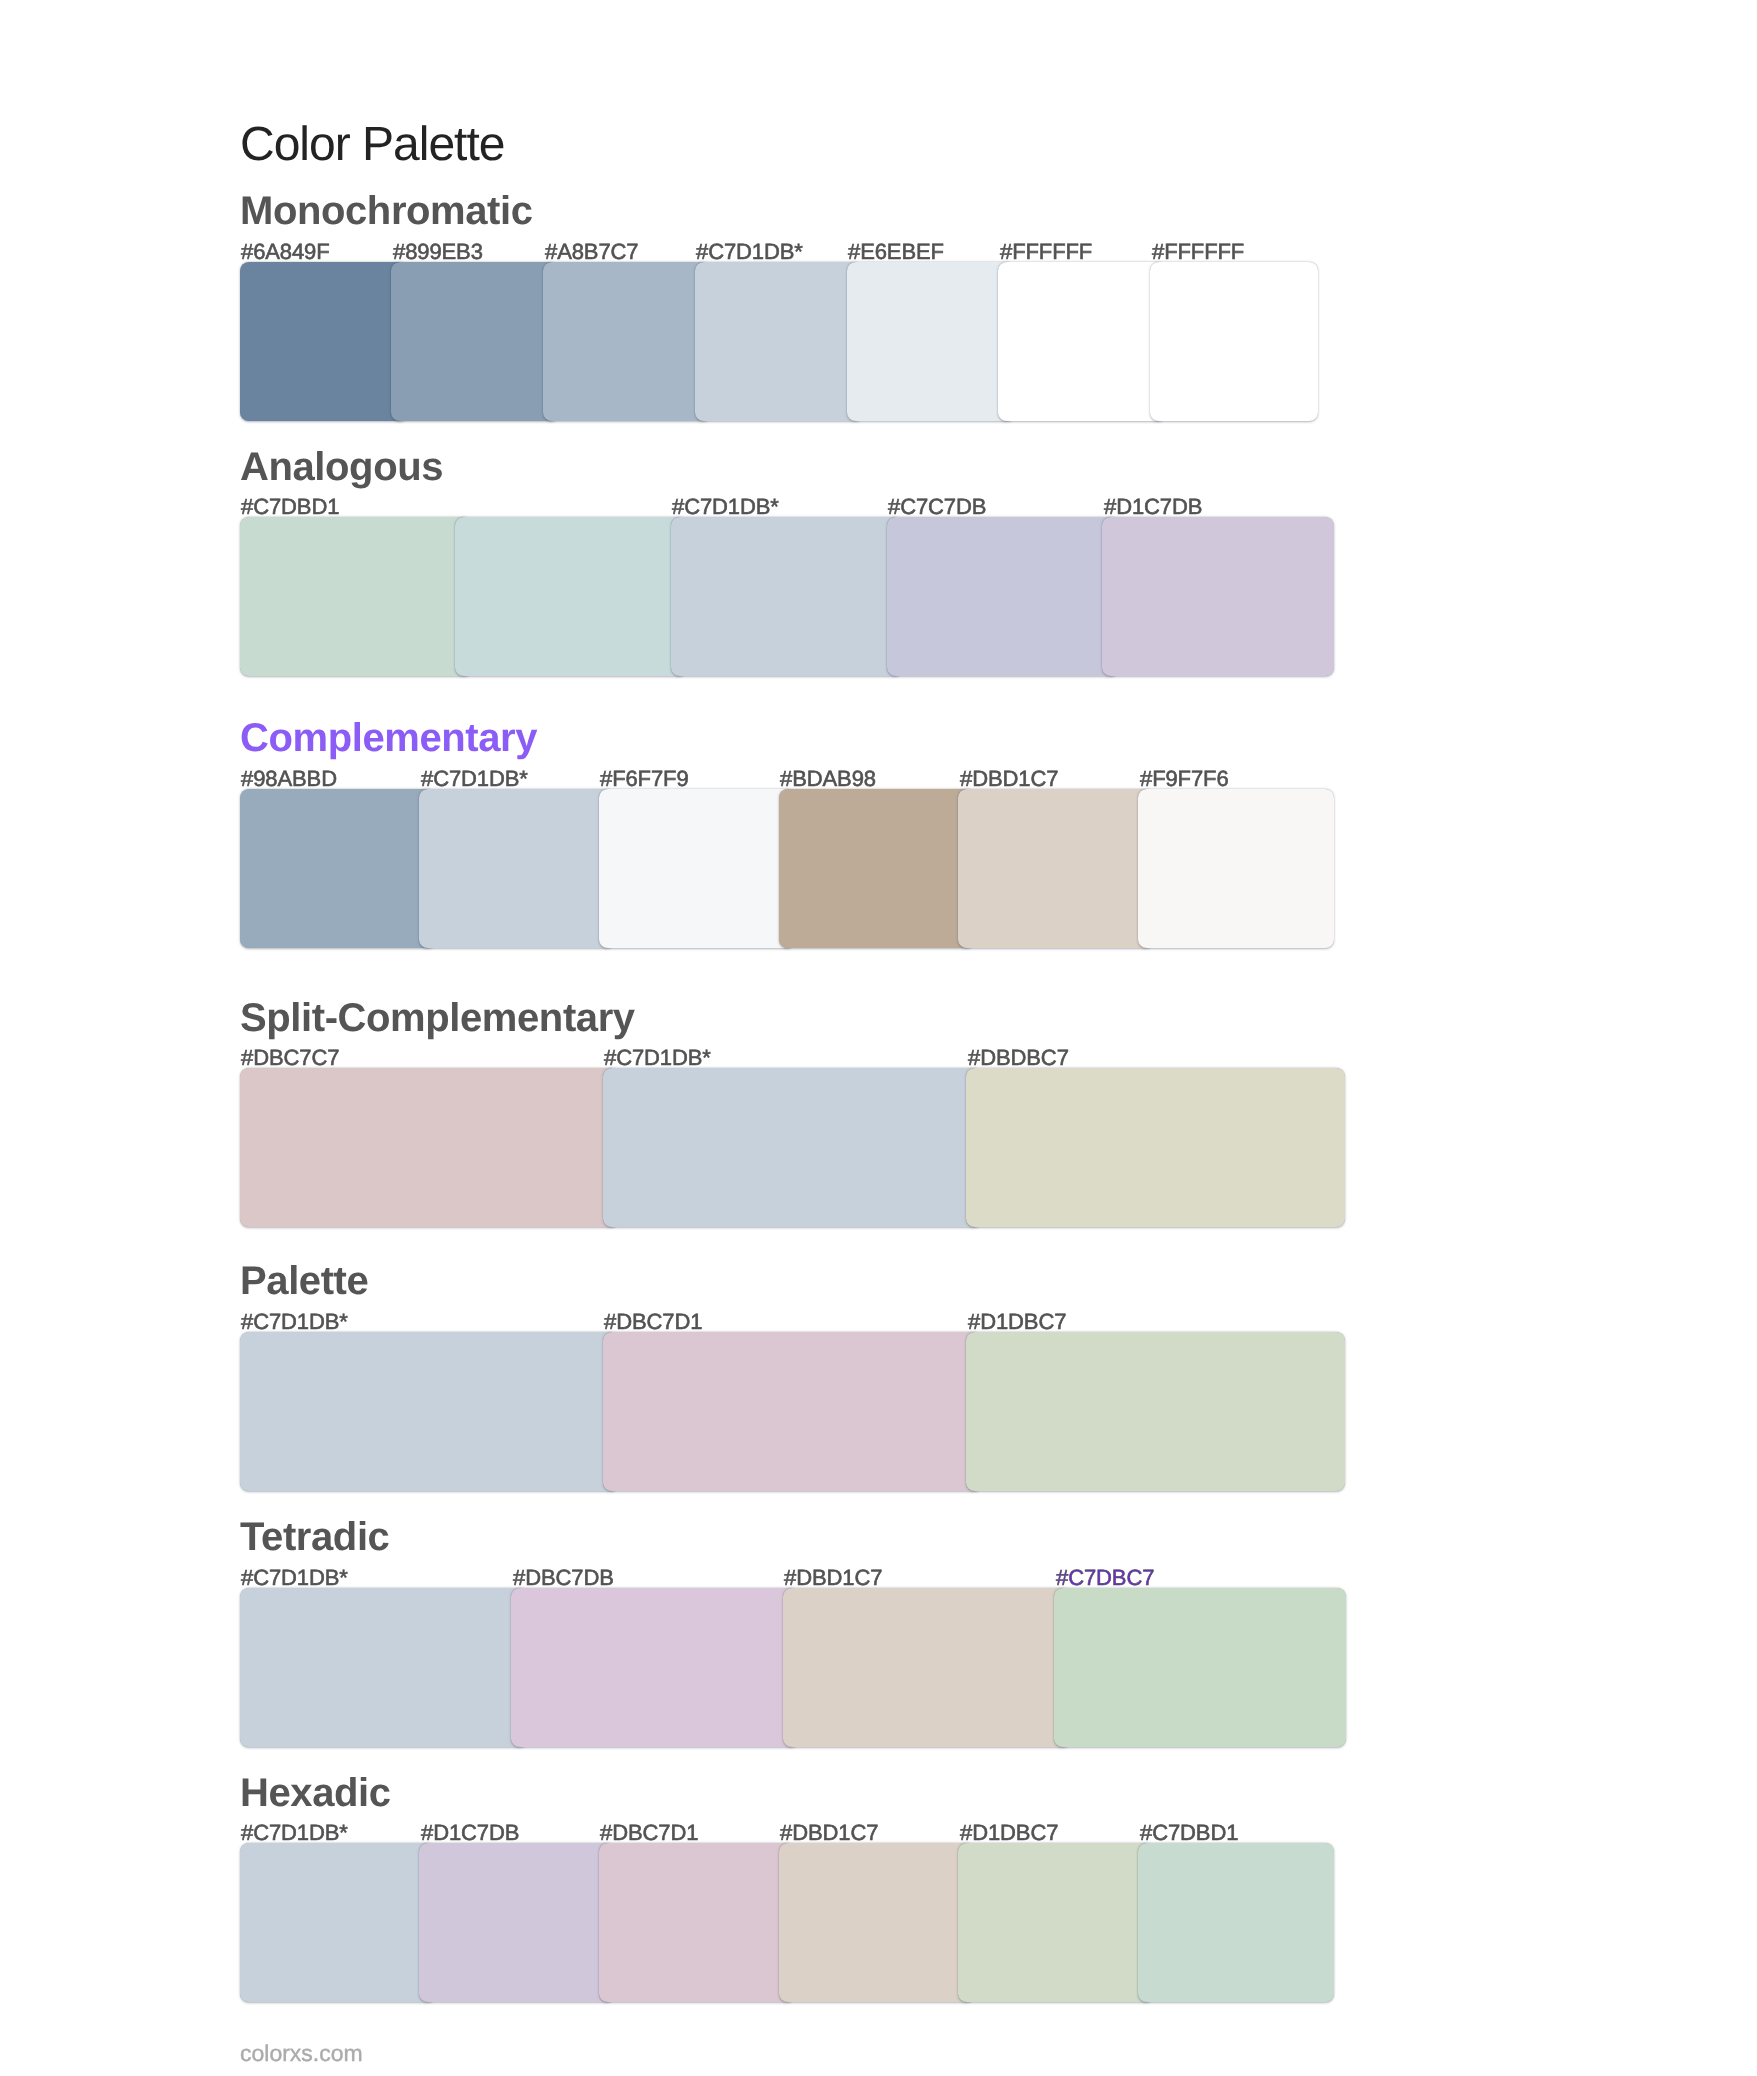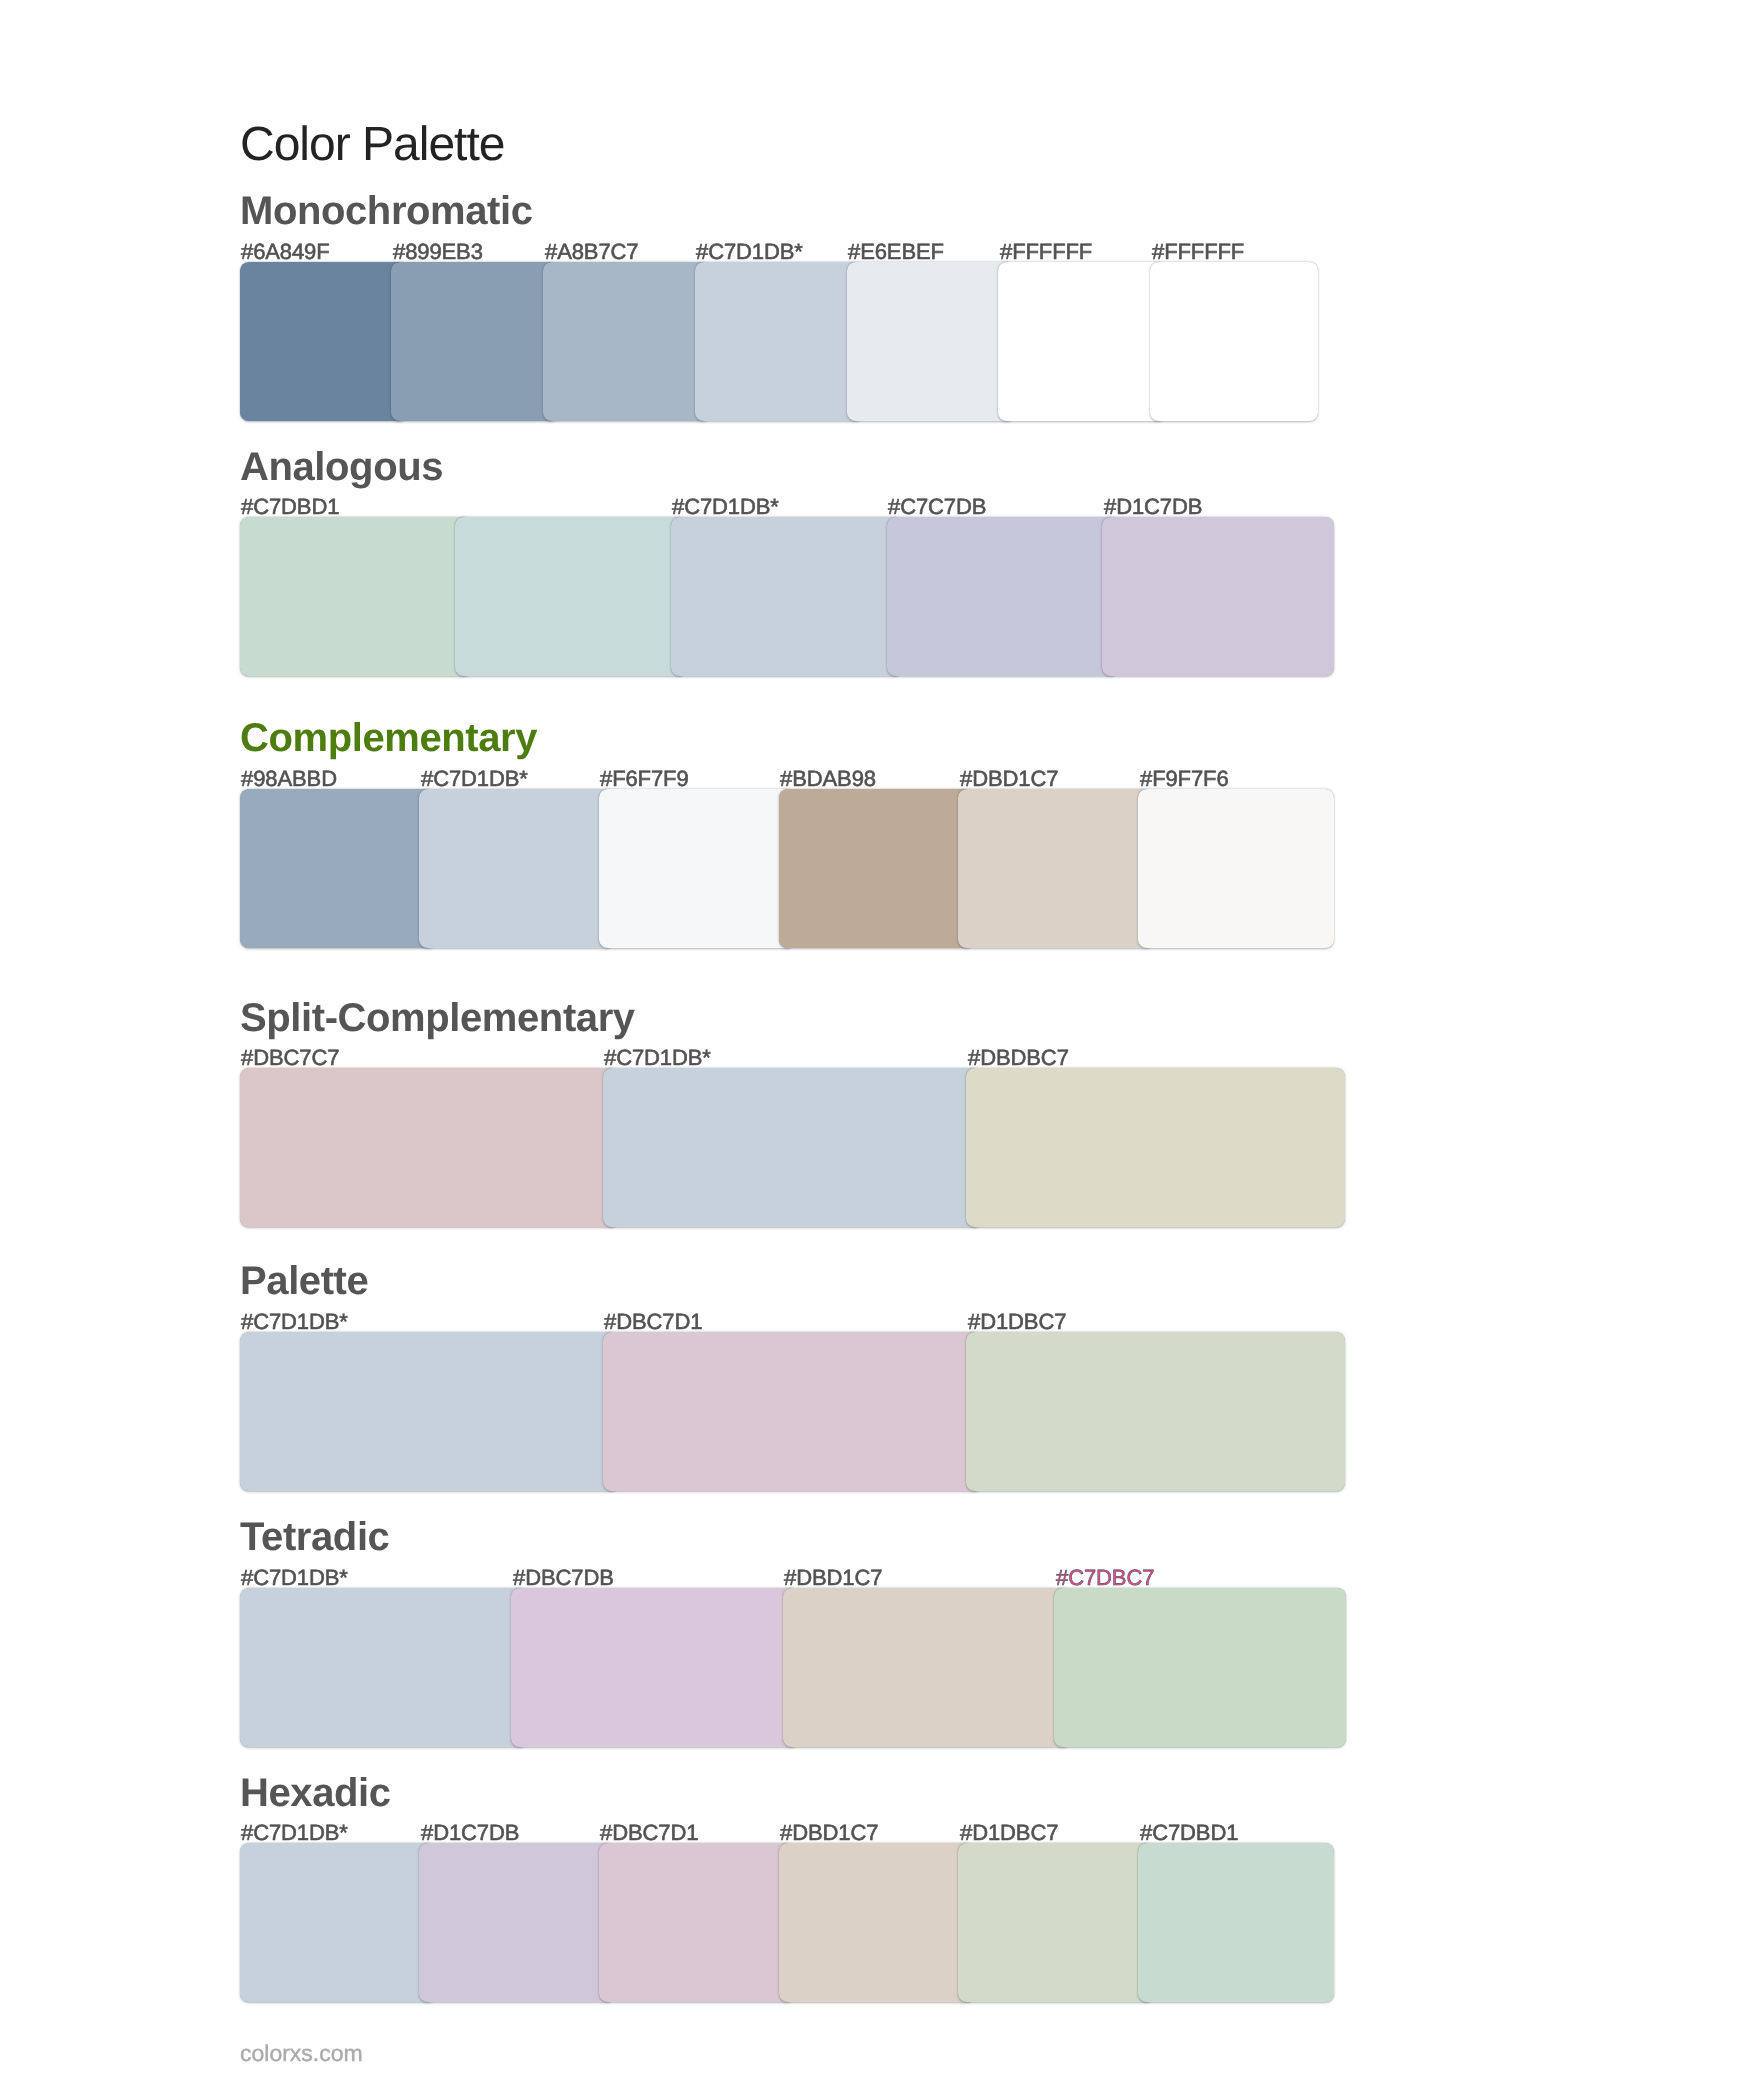--- a/index.html
+++ b/index.html
@@ -59,21 +59,21 @@
     <div class="txt sw-label" style="left: 457px; top: 496px; color: rgb(82, 82, 82); margin-top: 36px; -webkit-text-stroke-color: rgb(82, 82, 82);">#C7DBDB</div>
     <div class="swatch" style="background: rgb(199, 219, 219); left: 455px; top: 517px; width: 232px; height: 159px; z-index: 11;"></div>
     <div class="txt sw-label" style="left: 672px; top: 496px; color: rgb(82, 82, 82); -webkit-text-stroke-color: rgb(82, 82, 82);">#C7D1DB*</div>
     <div class="swatch" style="background: rgb(199, 209, 219); left: 671px; top: 517px; width: 232px; height: 159px; z-index: 12;"></div>
     <div class="txt sw-label" style="left: 888px; top: 496px; color: rgb(82, 82, 82); -webkit-text-stroke-color: rgb(82, 82, 82);">#C7C7DB</div>
     <div class="swatch" style="background: rgb(199, 199, 219); left: 887px; top: 517px; width: 232px; height: 159px; z-index: 13;"></div>
     <div class="txt sw-label" style="left: 1104px; top: 496px; color: rgb(82, 82, 82); -webkit-text-stroke-color: rgb(82, 82, 82);">#D1C7DB</div>
     <div class="swatch" style="background: rgb(209, 199, 219); left: 1102px; top: 517px; width: 232px; height: 159px; z-index: 14;"></div>
   </section>
   <section class="palette-section">
-    <div class="txt sec-head" style="left: 240px; top: 718px; color: #4d7c0f;">Complementary</div>
+    <div class="txt sec-head" style="left: 240px; top: 718px; color: #8b5cf6;">Complementary</div>
     <div class="txt sw-label" style="left: 241px; top: 768px; color: rgb(82, 82, 82); -webkit-text-stroke-color: rgb(82, 82, 82);">#98ABBD</div>
     <div class="swatch" style="background: rgb(152, 171, 189); left: 240px; top: 789px; width: 196px; height: 159px; z-index: 10;"></div>
     <div class="txt sw-label" style="left: 421px; top: 768px; color: rgb(82, 82, 82); -webkit-text-stroke-color: rgb(82, 82, 82);">#C7D1DB*</div>
     <div class="swatch" style="background: rgb(199, 209, 219); left: 419px; top: 789px; width: 196px; height: 159px; z-index: 11;"></div>
     <div class="txt sw-label" style="left: 600px; top: 768px; color: rgb(82, 82, 82); text-align: right; -webkit-text-stroke-color: rgb(82, 82, 82);">#F6F7F9</div>
     <div class="swatch" style="background: rgb(246, 247, 249); left: 599px; top: 789px; width: 196px; height: 159px; z-index: 12;"></div>
     <div class="txt sw-label" style="left: 780px; top: 768px; color: rgb(82, 82, 82); -webkit-text-stroke-color: rgb(82, 82, 82);">#BDAB98</div>
     <div class="swatch" style="background: rgb(189, 171, 152); left: 779px; top: 789px; width: 196px; height: 159px; z-index: 13;"></div>
     <div class="txt sw-label" style="left: 960px; top: 768px; color: rgb(82, 82, 82); -webkit-text-stroke-color: rgb(82, 82, 82);">#DBD1C7</div>
     <div class="swatch" style="background: rgb(219, 209, 199); left: 958px; top: 789px; width: 196px; height: 159px; z-index: 14;"></div>
@@ -99,21 +99,21 @@
     <div class="swatch" style="background: rgb(209, 219, 199); left: 966px; top: 1332px; width: 379px; height: 159px; z-index: 12;"></div>
   </section>
   <section class="palette-section">
     <div class="txt sec-head" style="left: 240px; top: 1517px; color: rgb(85, 85, 85);">Tetradic</div>
     <div class="txt sw-label" style="left: 241px; top: 1567px; color: rgb(82, 82, 82); -webkit-text-stroke-color: rgb(82, 82, 82);">#C7D1DB*</div>
     <div class="swatch" style="background: rgb(199, 209, 219); left: 240px; top: 1588px; width: 288px; height: 159px; z-index: 10;"></div>
     <div class="txt sw-label" style="left: 513px; top: 1567px; color: rgb(82, 82, 82); -webkit-text-stroke-color: rgb(82, 82, 82);">#DBC7DB</div>
     <div class="swatch" style="background: rgb(219, 199, 219); left: 511px; top: 1588px; width: 288px; height: 159px; z-index: 11;"></div>
     <div class="txt sw-label" style="left: 784px; top: 1567px; color: rgb(82, 82, 82); -webkit-text-stroke-color: rgb(82, 82, 82);">#DBD1C7</div>
     <div class="swatch" style="background: rgb(219, 209, 199); left: 783px; top: 1588px; width: 288px; height: 159px; z-index: 12;"></div>
-    <div class="txt sw-label" style="left: 1056px; top: 1567px; color: #ec4899; -webkit-text-stroke-color: rgb(82, 82, 82);">#C7DBC7</div>
+    <div class="txt sw-label" style="left: 1056px; top: 1567px; color: #6d28d9; -webkit-text-stroke-color: rgb(82, 82, 82);">#C7DBC7</div>
     <div class="swatch" style="background: rgb(199, 219, 199); left: 1054px; top: 1588px; width: 292px; height: 159px; z-index: 13;"></div>
   </section>
   <section class="palette-section">
     <div class="txt sec-head" style="left: 240px; top: 1773px; color: rgb(85, 85, 85);">Hexadic</div>
     <div class="txt sw-label" style="left: 241px; top: 1822px; color: rgb(82, 82, 82); -webkit-text-stroke-color: rgb(82, 82, 82);">#C7D1DB*</div>
     <div class="swatch" style="background: rgb(199, 209, 219); left: 240px; top: 1843px; width: 196px; height: 159px; z-index: 10;"></div>
     <div class="txt sw-label" style="left: 421px; top: 1822px; color: rgb(82, 82, 82); -webkit-text-stroke-color: rgb(82, 82, 82);">#D1C7DB</div>
     <div class="swatch" style="background: rgb(209, 199, 219); left: 419px; top: 1843px; width: 196px; height: 159px; z-index: 11;"></div>
     <div class="txt sw-label" style="left: 600px; top: 1822px; color: rgb(82, 82, 82); -webkit-text-stroke-color: rgb(82, 82, 82);">#DBC7D1</div>
     <div class="swatch" style="background: rgb(219, 199, 209); left: 599px; top: 1843px; width: 196px; height: 159px; z-index: 12;"></div>

